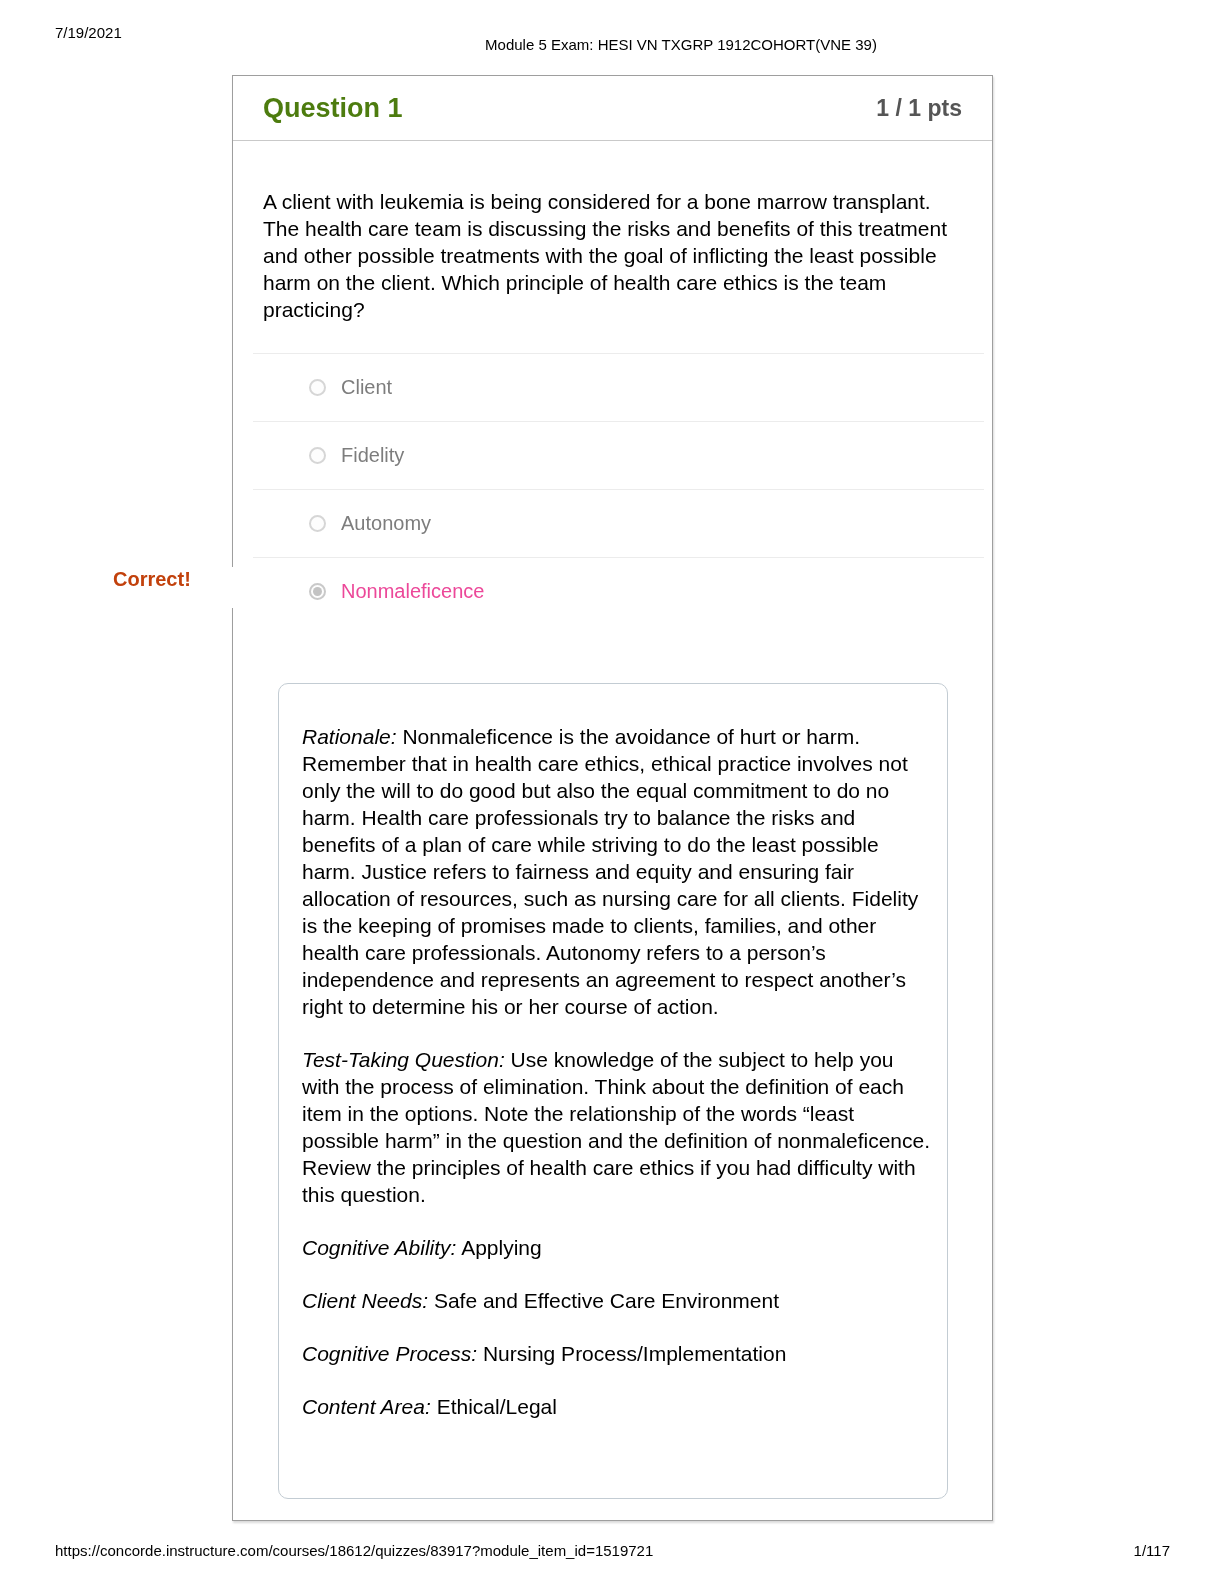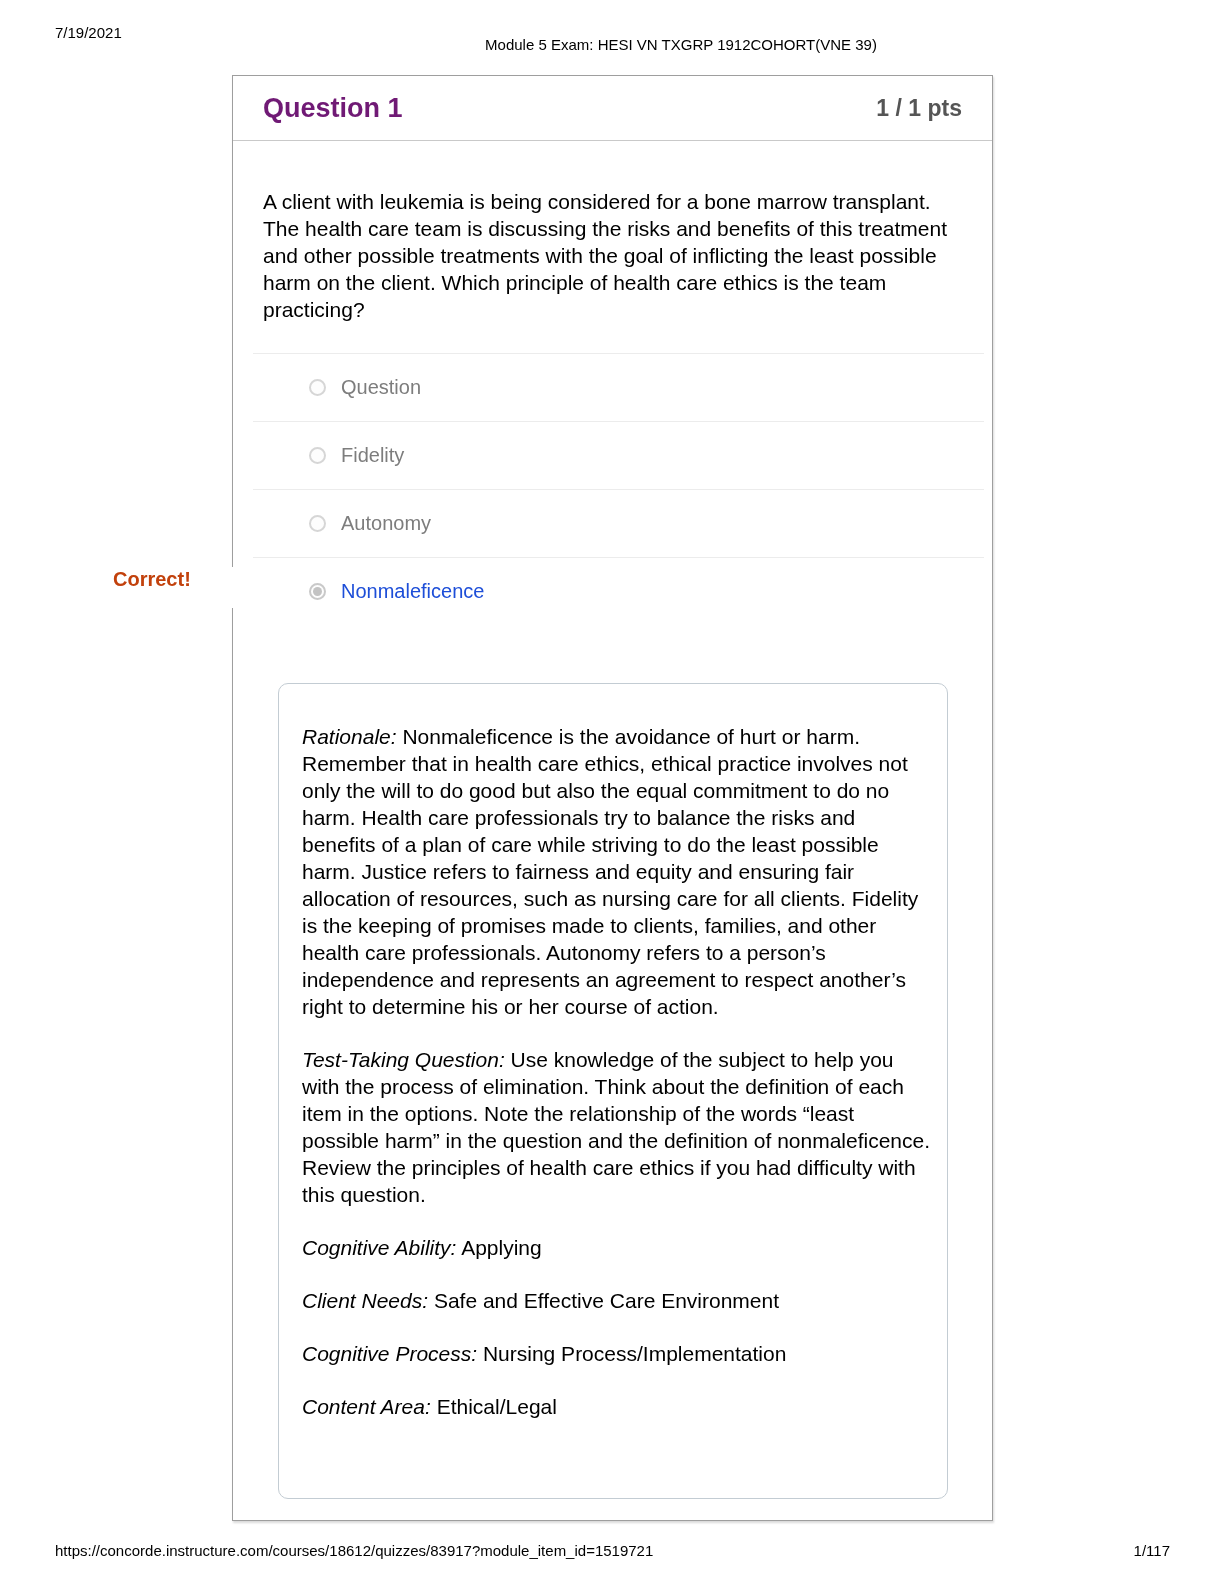--- a/index.html
+++ b/index.html
@@ -38,21 +38,21 @@
     background: #fff;
     border: 1px solid #9e9e9e;
     box-shadow: 1px 2px 2px rgba(0,0,0,0.15);
   }
   .card-header {
     height: 65px;
     display: flex; align-items: center;
     padding: 0 30px;
     border-bottom: 1px solid #c9c9c9;
   }
-  .q-title { font-size: 27px; font-weight: bold; color: #701a75; }
+  .q-title { font-size: 27px; font-weight: bold; color: #4d7c0f; }
   .q-points { margin-left: auto; font-size: 23px; font-weight: bold; color: #555; }
 
   .q-text {
     position: absolute; left: 30px; top: 112px;
     width: 690px;
     font-size: 21px; line-height: 27px; color: #000;
   }
 
   
   .options {
@@ -77,21 +77,21 @@
   }
   .option.selected .radio { border-color: #c9c9c9; }
   .option.selected .radio::after {
     content: "";
     position: absolute; left: 2px; top: 2px;
     width: 9px; height: 9px;
     border-radius: 50%;
     background: #c3c3c3;
   }
   .option-label { font-size: 20px; color: #7d7d7d; }
-  .option.selected .option-label { color: #1d4ed8; }
+  .option.selected .option-label { color: #ec4899; }
 
   
   .correct-label {
     position: absolute; left: 113px; top: 568px;
     font-size: 20px; font-weight: bold; color: #c2410c;
     white-space: nowrap;
   }
   .border-patch {
     position: absolute; left: 228px; top: 567px;
     width: 9px; height: 41px;
@@ -125,21 +125,21 @@
   <header class="card-header">
     <h2 class="q-title">Question 1</h2>
     <div class="q-points">1 / 1 pts</div>
   </header>
 
   <div class="q-text">A client with leukemia is being considered for a bone marrow transplant. The health care team is discussing the risks and benefits of this treatment and other possible treatments with the goal of inflicting the least possible harm on the client. Which principle of health care ethics is the team practicing?</div>
 
   <div class="options">
     <div class="option">
       <span class="radio"></span>
-      <span class="option-label">Question</span>
+      <span class="option-label">Client</span>
     </div>
     <div class="option">
       <span class="radio"></span>
       <span class="option-label">Fidelity</span>
     </div>
     <div class="option">
       <span class="radio"></span>
       <span class="option-label">Autonomy</span>
     </div>
     <div class="option selected">

